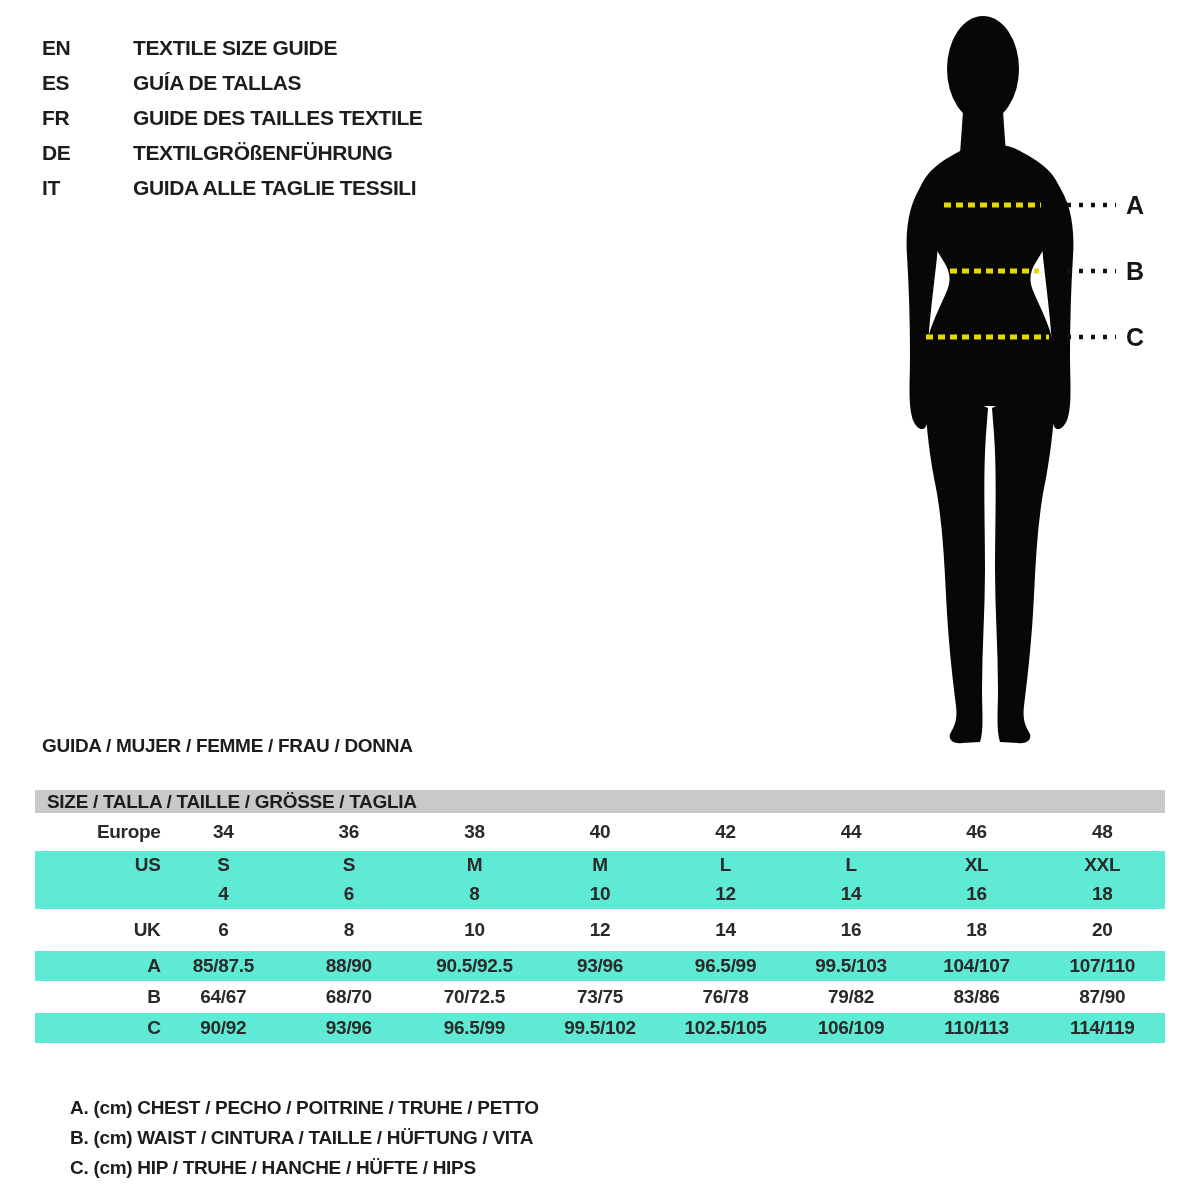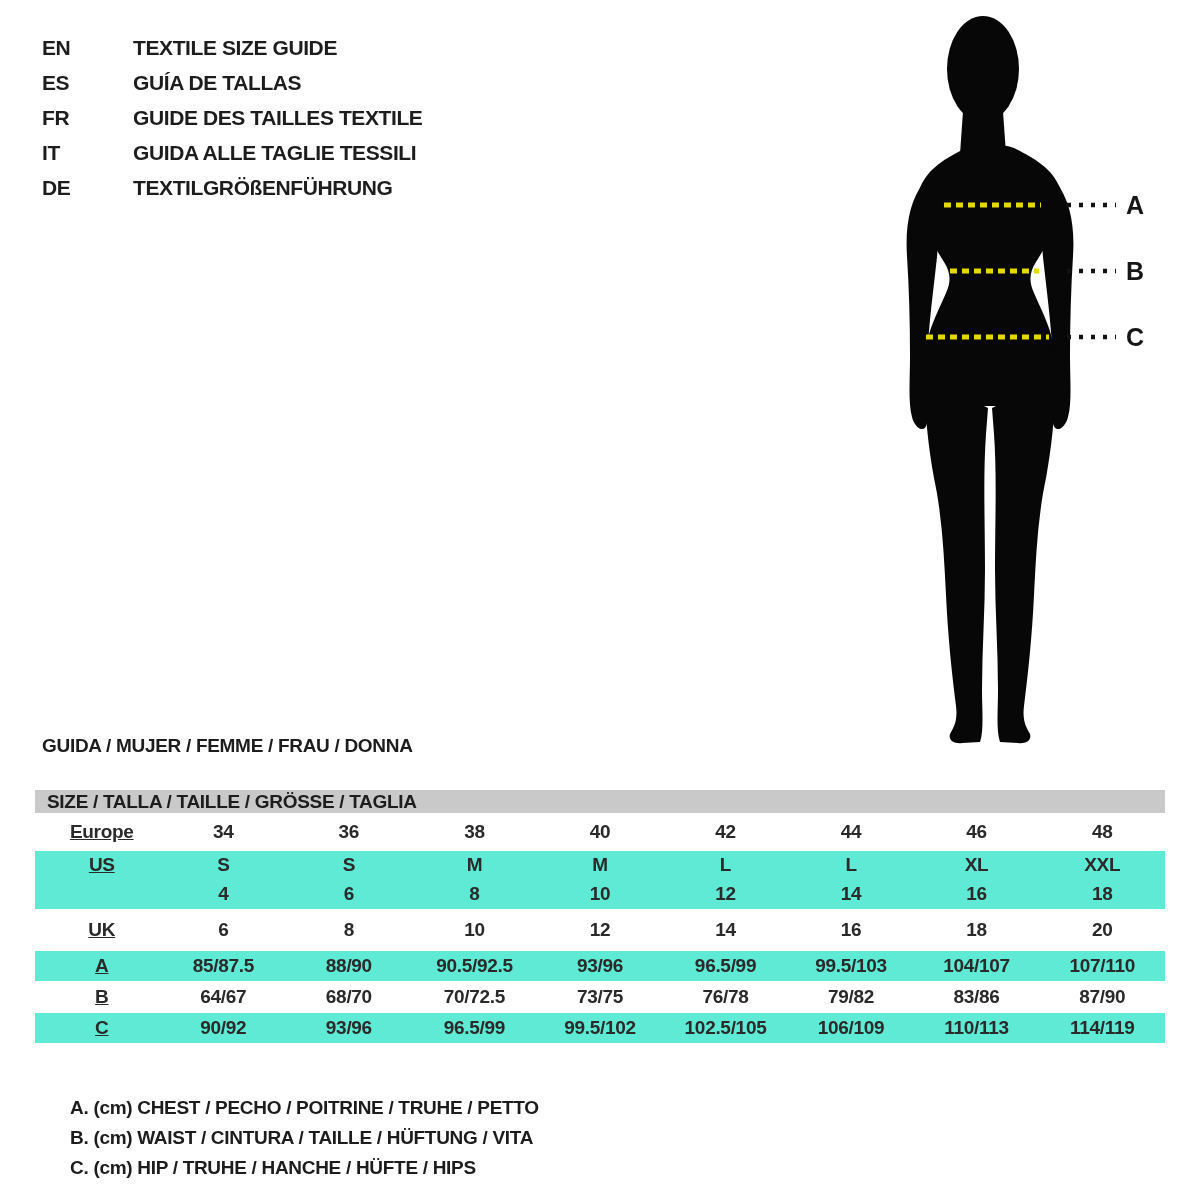--- a/index.html
+++ b/index.html
@@ -22,21 +22,21 @@
   .section-title{position:absolute;left:42px;top:735px;font-size:19px;font-weight:700;letter-spacing:-0.3px;}
 
   
   .size-table{position:absolute;left:35px;top:790px;width:1130px;
     border-collapse:collapse;table-layout:fixed;
     font-size:19px;font-weight:700;letter-spacing:-0.3px;color:#2a2a2a;}
   .size-table th{
     background:#c9c9c9;height:23px;text-align:left;padding:0 0 0 12px;
     font-size:19px;font-weight:700;color:#1d1d1d;}
   .size-table td{text-align:center;padding:0;}
-  .size-table td.lbl{text-align:center;padding-left:8px;width:165px;text-decoration:underline;}
+  .size-table td.lbl{text-align:right;padding-left:8px;width:165px;}
   .r-europe td{height:38px;}
   .r-us td{height:28px;}
   .r-usnum td{height:30px;}
   .r-uk td{height:42px;margin-left:28px;}
   .r-a td{height:30px;}
   .r-b td{height:32px;}
   .r-c td{height:30px;}
   .stripe td{background:#5eead4;}
 
   
@@ -53,26 +53,26 @@
   </div>
   <div class="lang-row">
     <span class="lang-code">ES</span>
     <span class="lang-title">GUÍA DE TALLAS</span>
   </div>
   <div class="lang-row">
     <span class="lang-code">FR</span>
     <span class="lang-title">GUIDE DES TAILLES TEXTILE</span>
   </div>
   <div class="lang-row">
+    <span class="lang-code">DE</span>
+    <span class="lang-title">TEXTILGRÖßENFÜHRUNG</span>
+  </div>
+  <div class="lang-row">
     <span class="lang-code">IT</span>
     <span class="lang-title">GUIDA ALLE TAGLIE TESSILI</span>
-  </div>
-  <div class="lang-row">
-    <span class="lang-code">DE</span>
-    <span class="lang-title">TEXTILGRÖßENFÜHRUNG</span>
   </div>
 </div>
 
 <svg class="figure-svg" width="266" height="742" viewBox="0 0 266 742" aria-hidden="true">
   <g fill="#070707" transform="translate(5,4)">
     <ellipse cx="83" cy="57" rx="36" ry="53"></ellipse>
     <path d="M 64 85 L 102 85 L 106 142 L 60 142 Z"></path>
     <path d="M 66 136
       C 46 146, 28 156, 20 176
       C 12 198, 28 224, 44 250

